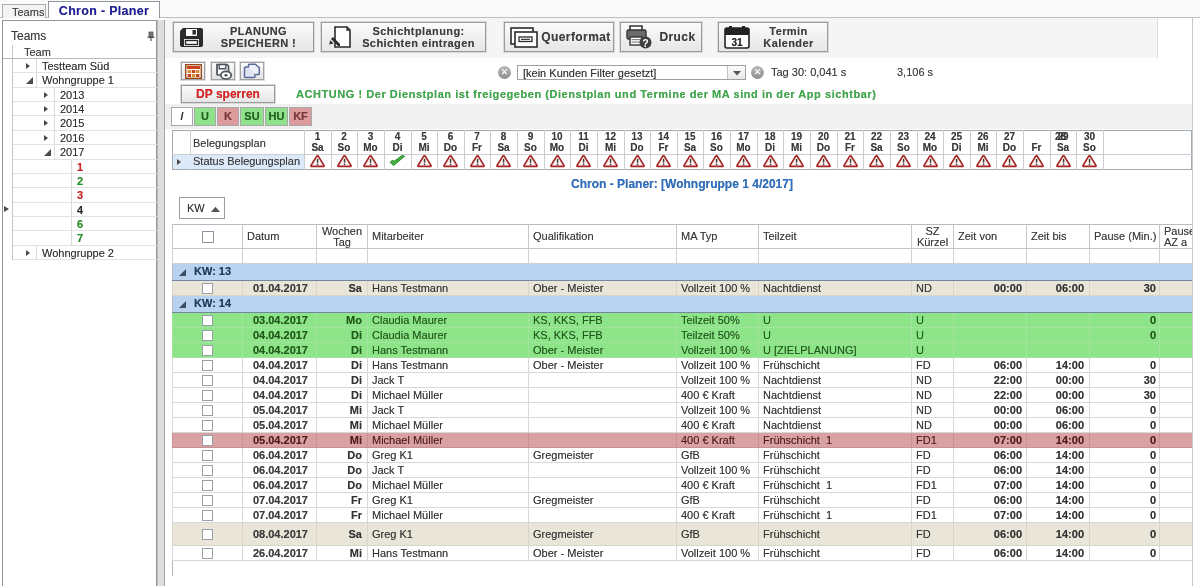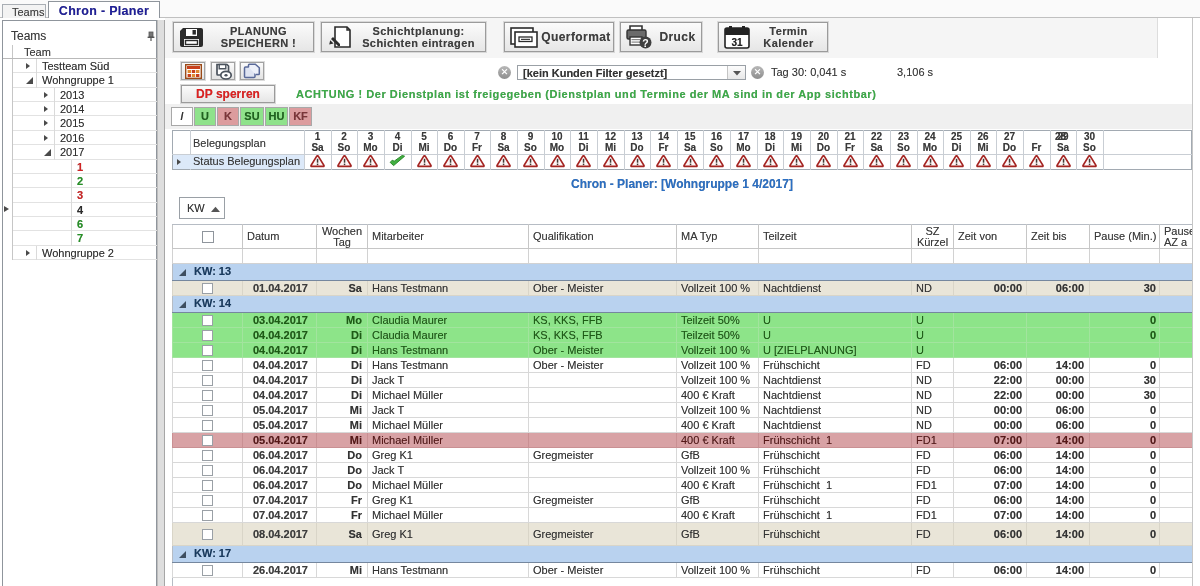--- a/index.html
+++ b/index.html
@@ -170,21 +170,21 @@
       </svg>
     </div>
 <div class="sm" style="position:absolute;left:240px;top:62px;width:24px;height:18px;">
       <svg width="18" height="16" viewBox="0 0 18 16">
         <rect x="1.5" y="4" width="10.5" height="10.5" rx="1" fill="#dfe4f2" stroke="#5a6a9a" stroke-width="1.5"></rect>
         <path d="M5.5 4 V2 q0-0.8 0.8-0.8 h6 l4 3.6 v6 q0 0.8 -0.8 0.8 h-3" fill="#eef1fa" stroke="#5a6a9a" stroke-width="1.5"></path>
       </svg>
     </div>
 <div style="position:absolute;left:498px;top:66px;width:13px;height:13px;border-radius:7px;background:linear-gradient(#b8b8b8,#8e8e8e);color:#fff;font-size:9px;font-weight:bold;text-align:center;line-height:13px;">✕</div>
 <div style="position:absolute;left:517px;top:65px;width:229px;height:15px;background:#fff;border:1px solid #9aa0a6;">
-      <div style="position:absolute;left:5px;top:1px;font-size:11px;color:#333;font-weight:bold;">[kein Kunden Filter gesetzt]</div>
+      <div style="position:absolute;left:5px;top:1px;font-size:11px;color:#333;">[kein Kunden Filter gesetzt]</div>
       <div style="position:absolute;right:0;top:0;width:18px;height:13px;border-left:1px solid #c4c4c4;background:linear-gradient(#fcfcfc,#e8e8e8);"><svg width="8" height="5" viewBox="0 0 8 5" style="margin:4px 0 0 5px">
           <path d="M0 0 L4 4.6 L8 0 Z" fill="#555"></path>
         </svg></div>
     </div>
 <div style="position:absolute;left:751px;top:66px;width:13px;height:13px;border-radius:7px;background:linear-gradient(#b8b8b8,#8e8e8e);color:#fff;font-size:9px;font-weight:bold;text-align:center;line-height:13px;">✕</div>
 <div style="position:absolute;left:771px;top:66px;width:140px;height:13px;font-size:11px;color:#3a3a3a;">Tag 30: 0,041 s</div>
 <div style="position:absolute;left:897px;top:66px;width:80px;height:13px;font-size:11px;color:#3a3a3a;">3,106 s</div>
 <div class="btn" style="position:absolute;left:181px;top:85px;width:94px;height:18px;justify-content:center;">
       <span style="color:#e02020;font-weight:bold;font-size:12px;">DP sperren</span>
     </div>
@@ -753,23 +753,20 @@
 <td style="border:1px solid #d9d5c8;padding-left:4px;color:#333333;">Greg K1</td>
 <td style="border:1px solid #d9d5c8;padding-left:4px;color:#333333;">Gregmeister</td>
 <td style="border:1px solid #d9d5c8;padding-left:4px;color:#333333;">GfB</td>
 <td style="border:1px solid #d9d5c8;padding-left:4px;color:#333333;">Frühschicht</td>
 <td style="border:1px solid #d9d5c8;padding-left:4px;color:#333333;">FD</td>
 <td style="border:1px solid #d9d5c8;text-align:right;padding-right:4px;font-weight:600;color:#333333;">06:00</td>
 <td style="border:1px solid #d9d5c8;text-align:right;padding-right:5px;font-weight:600;color:#333333;">14:00</td>
 <td style="border:1px solid #d9d5c8;text-align:right;padding-right:3px;font-weight:600;color:#333333;">0</td>
 <td style="border:1px solid #d9d5c8;border-right:none;"></td>
 </tr>
-<tr style="height:17px">
-            <td colspan="12" style="background:#b9d2ef;border-top:1px solid #77A;border-top-color:#75879e;border-bottom:1px solid #75879e;"><span class="tri-se" style="display:inline-block;margin-left:6px;border-bottom-color:#3e4e60;"></span><span style="font-weight:bold;color:#173a60;font-size:11px;margin-left:8px;position:relative;top:-1px;">KW: 17</span></td>
-          </tr>
 <tr style="height:15px;background:#ffffff">
 <td style="border:1px solid #d8d8d8;">
               <div style="width:11px;height:11px;border:1px solid #9aa0a6;background:#fff;margin-left:29px;"></div>
             </td>
 <td style="border:1px solid #d8d8d8;text-align:right;padding-right:8px;font-weight:bold;color:#3c3c3c;">26.04.2017</td>
 <td style="border:1px solid #d8d8d8;text-align:right;padding-right:5px;font-weight:600;color:#333333;">Mi</td>
 <td style="border:1px solid #d8d8d8;padding-left:4px;color:#333333;">Hans Testmann</td>
 <td style="border:1px solid #d8d8d8;padding-left:4px;color:#333333;">Ober - Meister</td>
 <td style="border:1px solid #d8d8d8;padding-left:4px;color:#333333;">Vollzeit 100 %</td>
 <td style="border:1px solid #d8d8d8;padding-left:4px;color:#333333;">Frühschicht</td>

